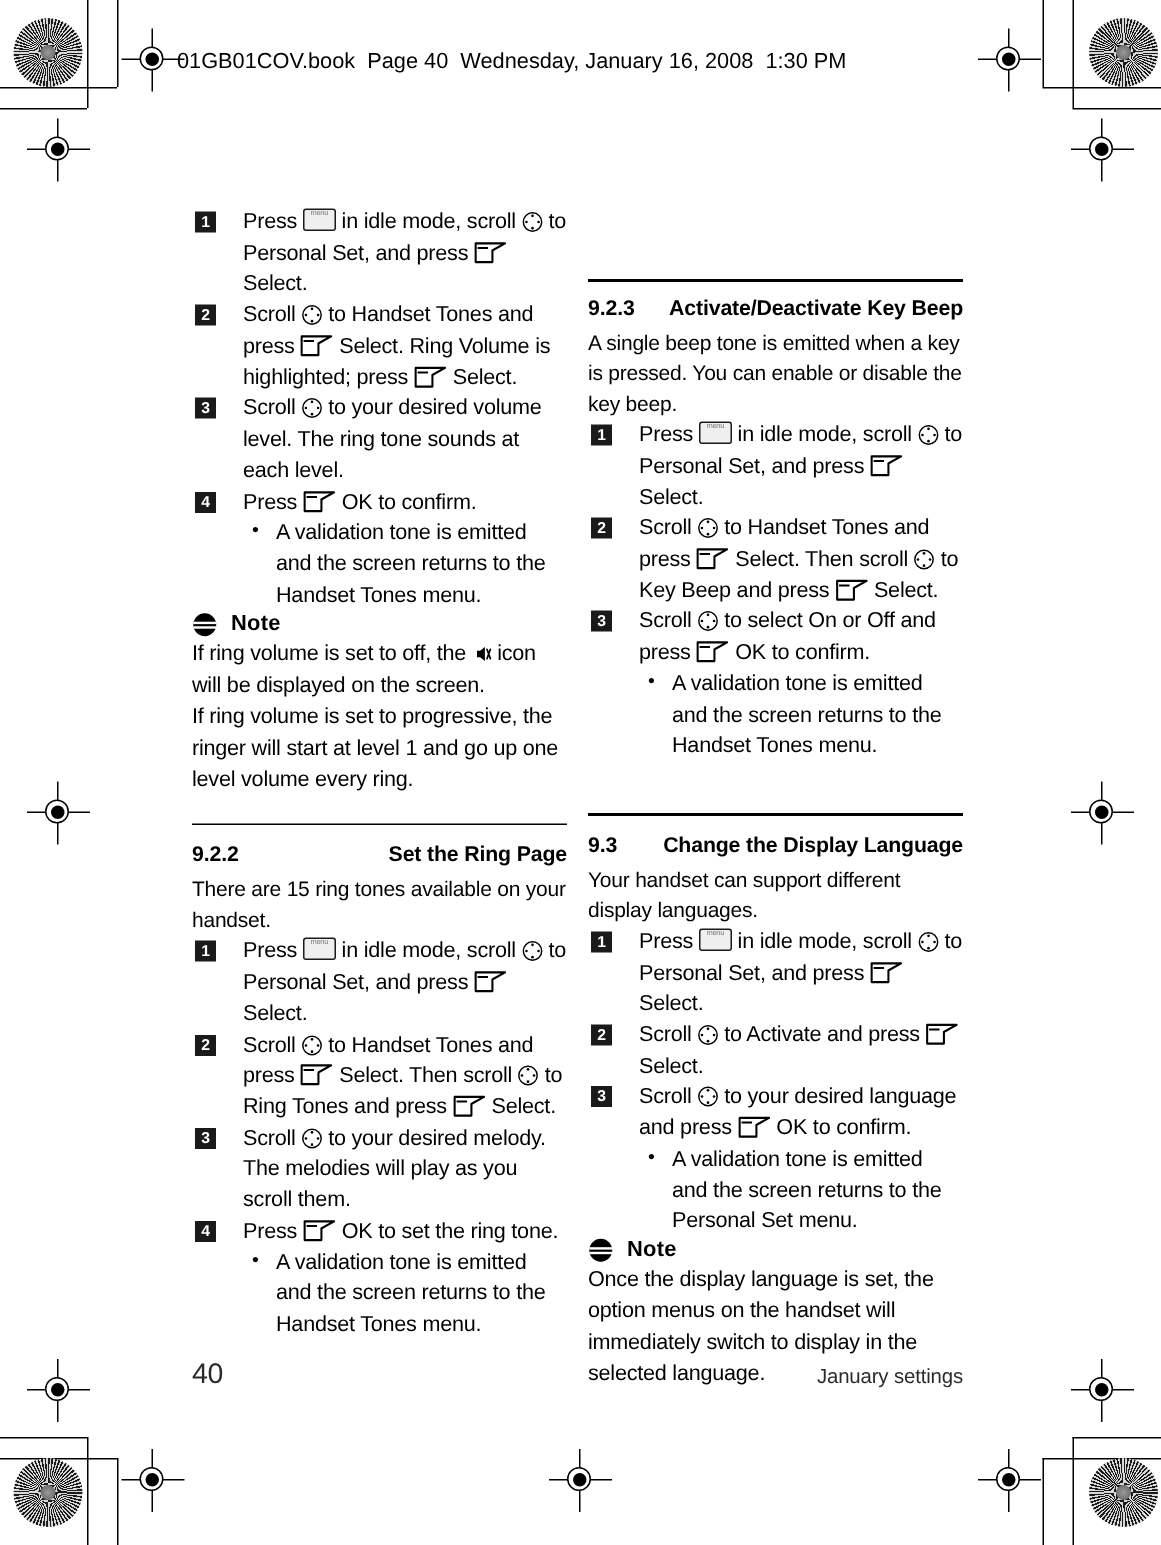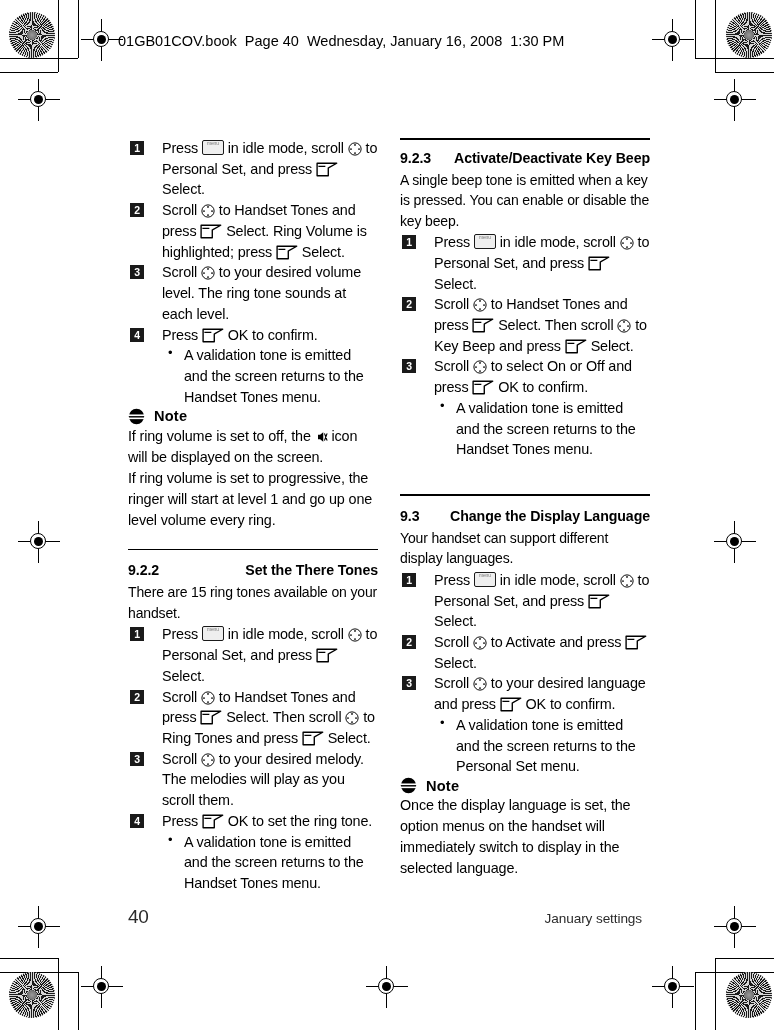--- a/index.html
+++ b/index.html
@@ -97,21 +97,21 @@
     top: 138px;
     width: 514px;
     height: 720px;
   }
   .col {
     position: absolute;
     top: 0;
     width: 250px;
   }
   .col-left  { left: 0px; }
-  .col-right { left: 272px; }
+  .col-right { left: 264px; margin-top: 48px; }
 
   .rule {
     height: 1.6px;
     background: #000;
     margin: 0 0 11px 0;
   }
   .rule.tight { margin-bottom: 9px; }
 
   h2.sec {
     font-size: 14.2px;
@@ -185,21 +185,20 @@
   }
   ol.steps ul.bullets {
     margin-left: 0;
   }
 
   b { font-weight: normal; }
 
   
   .note-head {
     display: flex;
-    align-items: center;
     gap: 9px;
     margin: 0 0 1px 0;
   }
   .note-head .note-label {
     font-size: 14.6px;
     font-weight: bold;
     letter-spacing: 0.2px;
   }
   .note-icon {
     flex: 0 0 auto;
@@ -435,21 +434,21 @@
                 <path d="M10.6 4.4 L13.2 11.6 M13.2 4.4 L10.6 11.6" stroke="#000" stroke-width="1.3" stroke-linecap="round"></path>
               </svg></span> icon will be displayed on the screen.</p>
           <p>If ring volume is set to progressive, the ringer will start at level 1 and go up one level volume every ring.</p>
         </div>
     </div>
 
     <div class="rule" style="margin-top:18px;"></div>
 
     <h2 class="sec">
       <span class="num">9.2.2</span>
-      <span class="ttl">Set the There Tones</span>
+      <span class="ttl">Set the Ring Page</span>
     </h2>
     <p class="intro">There are 15 ring tones available on your handset.</p>
     <ol class="steps">
         <li><span class="stepnum">1</span><span>Press <span class="ico ico-menu"></span> in idle mode, scroll <span class="ico ico-scroll"><svg viewBox="0 0 16 16" width="14" height="14">
                 <circle cx="8" cy="8" r="7" fill="none" stroke="#000" stroke-width="1.1"></circle>
                 <circle cx="8" cy="3.3" r="1.0" fill="#000"></circle>
                 <circle cx="8" cy="12.7" r="1.0" fill="#000"></circle>
                 <circle cx="3.4" cy="8" r="1.0" fill="#000"></circle>
                 <circle cx="12.6" cy="8" r="1.0" fill="#000"></circle>
               </svg></span> to <b>Personal Set</b>, and press <span class="ico ico-soft"><svg viewBox="0 0 24 16" width="22" height="15">

